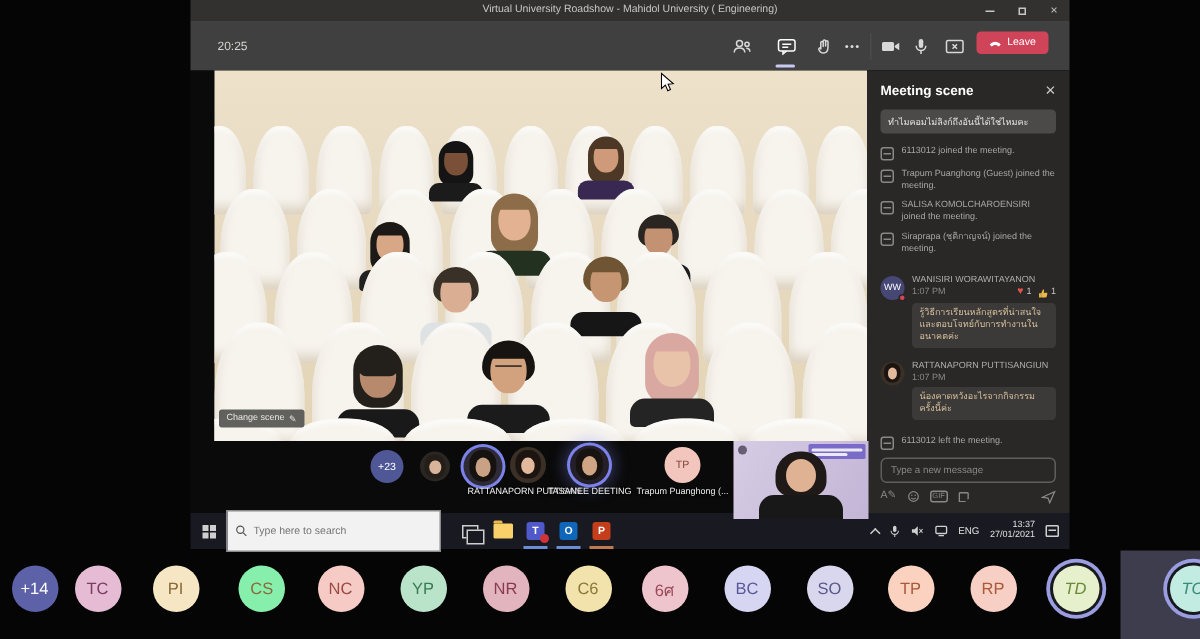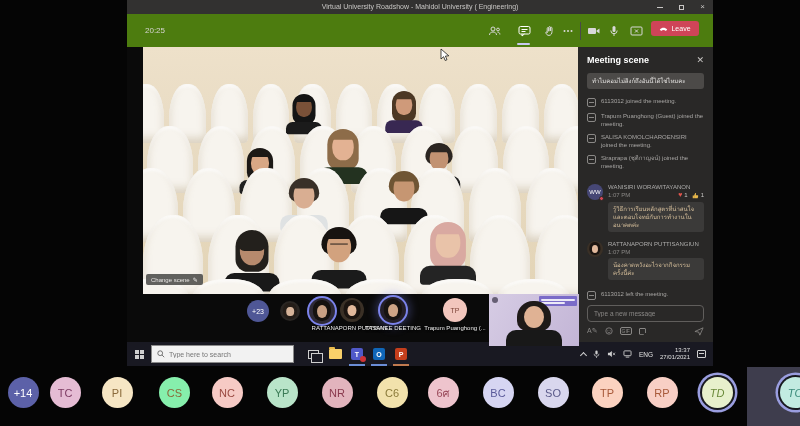--- a/index.html
+++ b/index.html
@@ -10,21 +10,21 @@
   
   #teams-window{position:absolute;left:127px;top:0;width:586px;height:342px;background:#0b0b0b;}
   .titlebar{position:absolute;left:0;top:0;right:0;height:14px;background:#323130;}
   .titlebar .title{position:absolute;left:0;right:0;top:0;height:14px;line-height:14px;
         text-align:center;font-size:7px;color:#c8c6c4;white-space:nowrap;}
   .win-controls{position:absolute;right:8px;top:0;height:14px;display:flex;align-items:center;gap:16px;}
   .wc-min{width:6px;height:1px;background:#c8c6c4;}
   .wc-max{width:5px;height:5px;border:1px solid #c8c6c4;}
   .wc-close{font-size:8px;color:#c8c6c4;line-height:14px;}
 
-  .meetbar{position:absolute;left:0;top:14px;right:0;height:33px;background:#4d7c0f;}
+  .meetbar{position:absolute;left:0;top:14px;right:0;height:33px;background:#404040;}
   .timer{position:absolute;left:18px;top:0;height:33px;line-height:33px;font-size:8px;color:#d6d4d2;}
   .mb-icon{position:absolute;top:10px;width:14px;height:14px;display:flex;align-items:center;justify-content:center;}
   .mb-icon svg{display:block;}
   .chat-underline{position:absolute;width:13px;height:2px;background:#c7c9f0;top:29px;border-radius:1px;}
   .mb-divider{position:absolute;top:8px;width:1px;height:18px;background:#4a4a4a;}
   .leave-btn{position:absolute;top:7px;width:48px;height:15px;background:#cf4458;border-radius:3px;
         display:flex;align-items:center;justify-content:center;gap:3px;font-size:7px;color:#fff;}
 
   .stage{position:absolute;left:0;top:47px;right:0;bottom:0;background:#0a0a0a;}
 
@@ -99,21 +99,21 @@
   .sticker-box{width:7px;height:7px;border:1px solid #8a8886;border-radius:1px;
         clip-path:polygon(0 0,100% 0,100% 65%,65% 100%,0 100%);}
   .send{margin-left:auto;}
 
   
   #taskbar{position:absolute;left:127px;top:342px;width:586px;height:24px;background:#191922;
         display:flex;align-items:center;}
   .tb-start{width:24px;height:24px;display:flex;align-items:center;justify-content:center;}
   .win-logo{width:9px;height:9px;display:grid;grid-template-columns:4px 4px;grid-template-rows:4px 4px;gap:1px;}
   .win-logo i{background:#cfcfcf;}
-  .tb-search{width:143px;height:18px;background:#f2f2f2;border:1px solid #8a8a8a;display:flex;
+  .tb-search{width:143px;height:28px;background:#f2f2f2;border:1px solid #8a8a8a;display:flex;
         align-items:center;gap:4px;padding:0 5px;}
   .tb-search input{border:0;background:transparent;font-size:7px;color:#555;width:110px;outline:none;
         font-family:"Liberation Sans",sans-serif;}
   .tb-app{width:22px;height:24px;display:flex;align-items:center;justify-content:center;position:relative;}
   .tb-app .active-line{position:absolute;bottom:0;left:3px;right:3px;height:2px;background:#6b8dd6;}
   .app-sq{width:12px;height:12px;border-radius:2px;display:flex;align-items:center;justify-content:center;
         font-size:7px;font-weight:bold;color:#fff;position:relative;}
   .badge{position:absolute;right:-3px;bottom:-2px;width:6px;height:6px;border-radius:50%;background:#d13438;
         font-size:4px;display:flex;align-items:center;justify-content:center;}
   .folder{width:13px;height:10px;background:#f9d06a;border-radius:1px;position:relative;}

